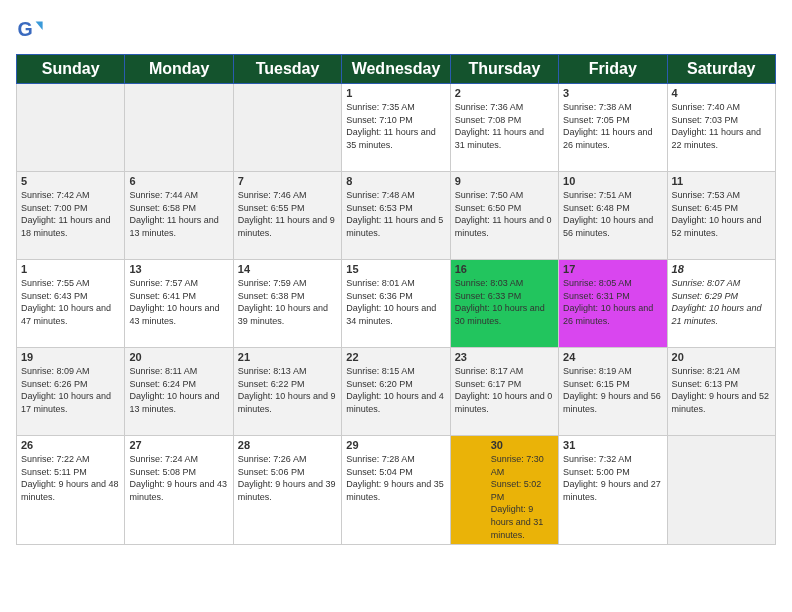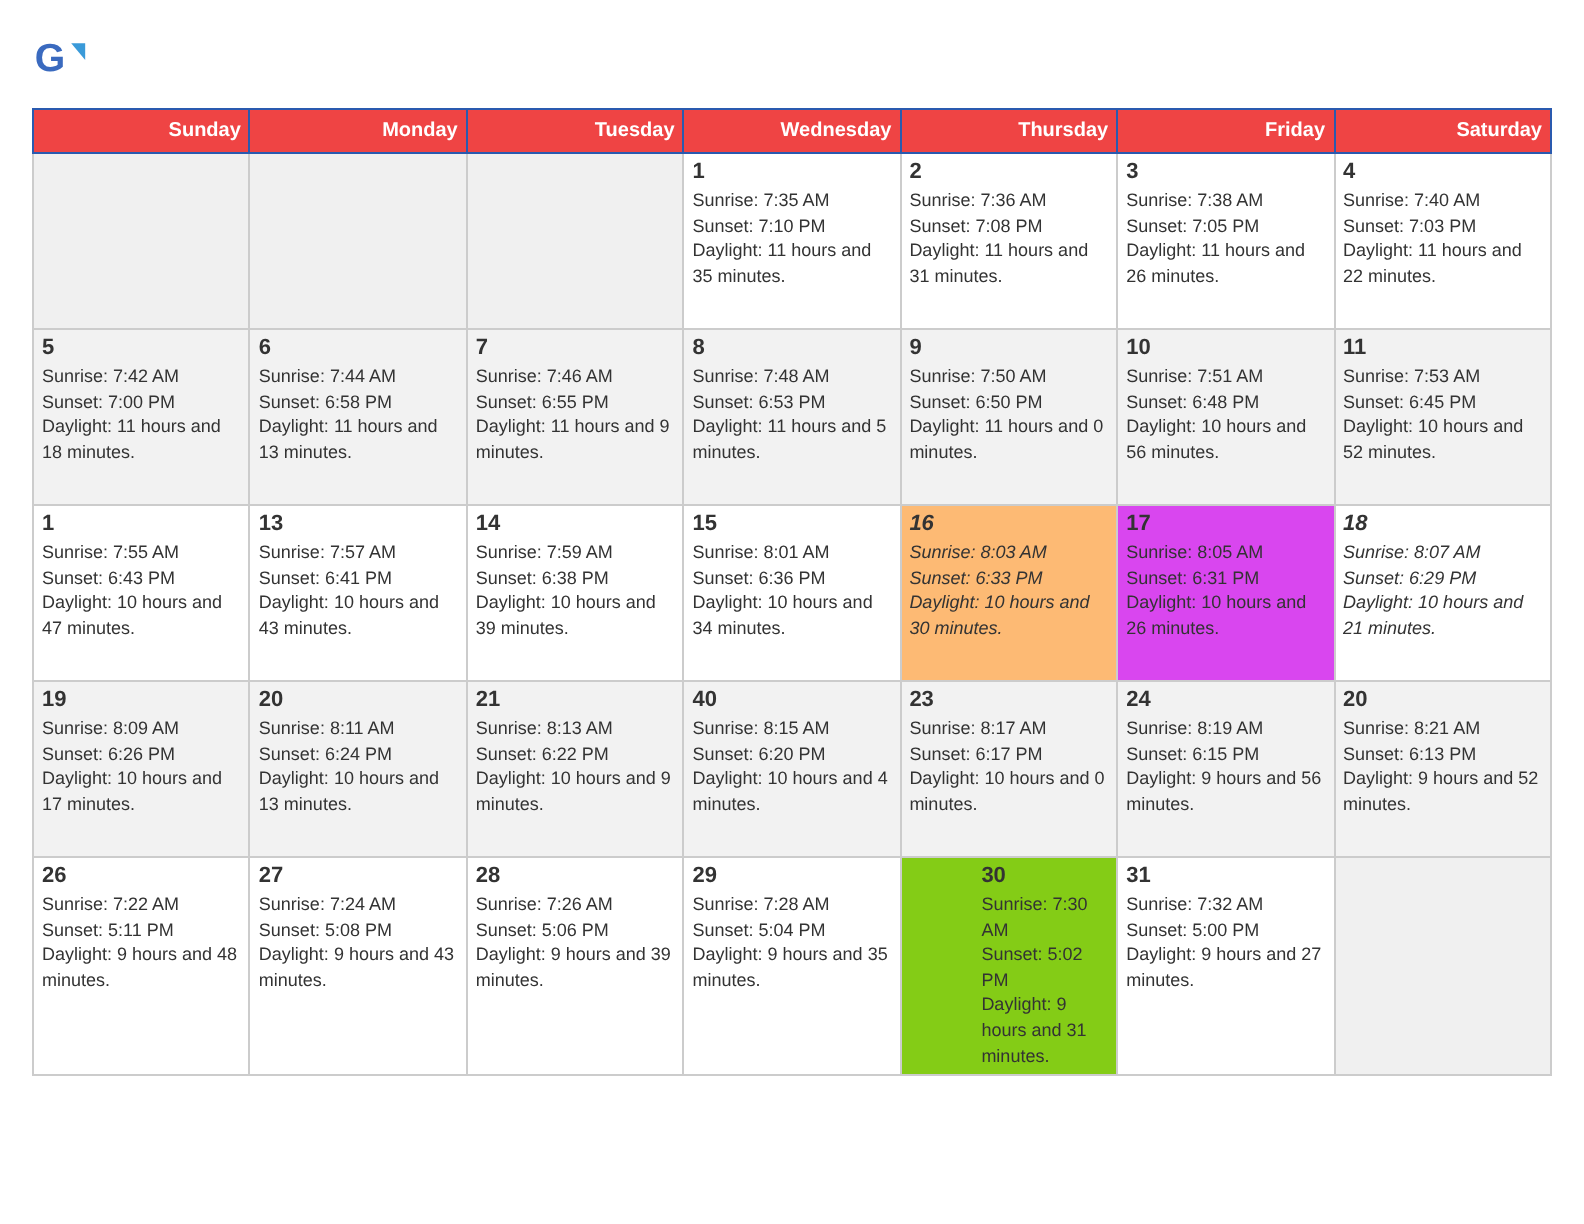--- a/index.html
+++ b/index.html
@@ -45,25 +45,25 @@
     .location {
       font-size: 14px;
       color: #555;
     }
     table {
       width: 100%;
       border-collapse: collapse;
       table-layout: fixed;
     }
     thead th {
-      background-color: #ef4444;
+      background-color: #14532d;
       color: #fff;
-      font-size: 10px;
+      font-size: 16px;
       padding: 5px 4px;
-      text-align: right;
+      text-align: center;
       border: 1px solid #2a5aaf;
     }
     td {
       border: 1px solid #ccc;
       vertical-align: top;
       padding: 3px 4px;
       font-size: 9.5px;
       color: #333;
       height: 88px;
     }
@@ -185,21 +185,21 @@
           <div class="day-info">Sunrise: 7:57 AM<br>Sunset: 6:41 PM<br>Daylight: 10 hours and 43 minutes.</div>
         </td>
         <td style="background-color: rgb(255, 255, 255);">
           <span class="day-num">14</span>
           <div class="day-info">Sunrise: 7:59 AM<br>Sunset: 6:38 PM<br>Daylight: 10 hours and 39 minutes.</div>
         </td>
         <td style="background-color: rgb(255, 255, 255); margin-left: 12px;">
           <span class="day-num">15</span>
           <div class="day-info">Sunrise: 8:01 AM<br>Sunset: 6:36 PM<br>Daylight: 10 hours and 34 minutes.</div>
         </td>
-        <td style="background-color: #fdba74; font-style: italic;">
+        <td style="background-color: #22c55e;">
           <span class="day-num">16</span>
           <div class="day-info">Sunrise: 8:03 AM<br>Sunset: 6:33 PM<br>Daylight: 10 hours and 30 minutes.</div>
         </td>
         <td style="background-color: #d946ef;">
           <span class="day-num">17</span>
           <div class="day-info">Sunrise: 8:05 AM<br>Sunset: 6:31 PM<br>Daylight: 10 hours and 26 minutes.</div>
         </td>
         <td style="background-color: rgb(255, 255, 255); font-style: italic;">
           <span class="day-num">18</span>
           <div class="day-info">Sunrise: 8:07 AM<br>Sunset: 6:29 PM<br>Daylight: 10 hours and 21 minutes.</div>
@@ -212,21 +212,21 @@
         </td>
         <td style="background-color: rgb(242, 242, 242);">
           <span class="day-num">20</span>
           <div class="day-info">Sunrise: 8:11 AM<br>Sunset: 6:24 PM<br>Daylight: 10 hours and 13 minutes.</div>
         </td>
         <td style="background-color: rgb(242, 242, 242); margin-left: 37px;">
           <span class="day-num">21</span>
           <div class="day-info">Sunrise: 8:13 AM<br>Sunset: 6:22 PM<br>Daylight: 10 hours and 9 minutes.</div>
         </td>
         <td style="background-color: rgb(242, 242, 242);">
-          <span class="day-num">40</span>
+          <span class="day-num">22</span>
           <div class="day-info">Sunrise: 8:15 AM<br>Sunset: 6:20 PM<br>Daylight: 10 hours and 4 minutes.</div>
         </td>
         <td style="background-color: rgb(242, 242, 242);">
           <span class="day-num">23</span>
           <div class="day-info">Sunrise: 8:17 AM<br>Sunset: 6:17 PM<br>Daylight: 10 hours and 0 minutes.</div>
         </td>
         <td style="background-color: rgb(242, 242, 242);">
           <span class="day-num">24</span>
           <div class="day-info">Sunrise: 8:19 AM<br>Sunset: 6:15 PM<br>Daylight: 9 hours and 56 minutes.</div>
         </td>
@@ -245,21 +245,21 @@
           <div class="day-info">Sunrise: 7:24 AM<br>Sunset: 5:08 PM<br>Daylight: 9 hours and 43 minutes.</div>
         </td>
         <td style="background-color: rgb(255, 255, 255);">
           <span class="day-num">28</span>
           <div class="day-info">Sunrise: 7:26 AM<br>Sunset: 5:06 PM<br>Daylight: 9 hours and 39 minutes.</div>
         </td>
         <td style="background-color: rgb(255, 255, 255);">
           <span class="day-num">29</span>
           <div class="day-info">Sunrise: 7:28 AM<br>Sunset: 5:04 PM<br>Daylight: 9 hours and 35 minutes.</div>
         </td>
-        <td style="background-color: #84cc16; padding-left: 40px;">
+        <td style="background-color: #eab308; padding-left: 40px;">
           <span class="day-num">30</span>
           <div class="day-info">Sunrise: 7:30 AM<br>Sunset: 5:02 PM<br>Daylight: 9 hours and 31 minutes.</div>
         </td>
         <td style="background-color: rgb(255, 255, 255);">
           <span class="day-num">31</span>
           <div class="day-info">Sunrise: 7:32 AM<br>Sunset: 5:00 PM<br>Daylight: 9 hours and 27 minutes.</div>
         </td>
         <td class="empty"></td>
       </tr>
     </tbody>

